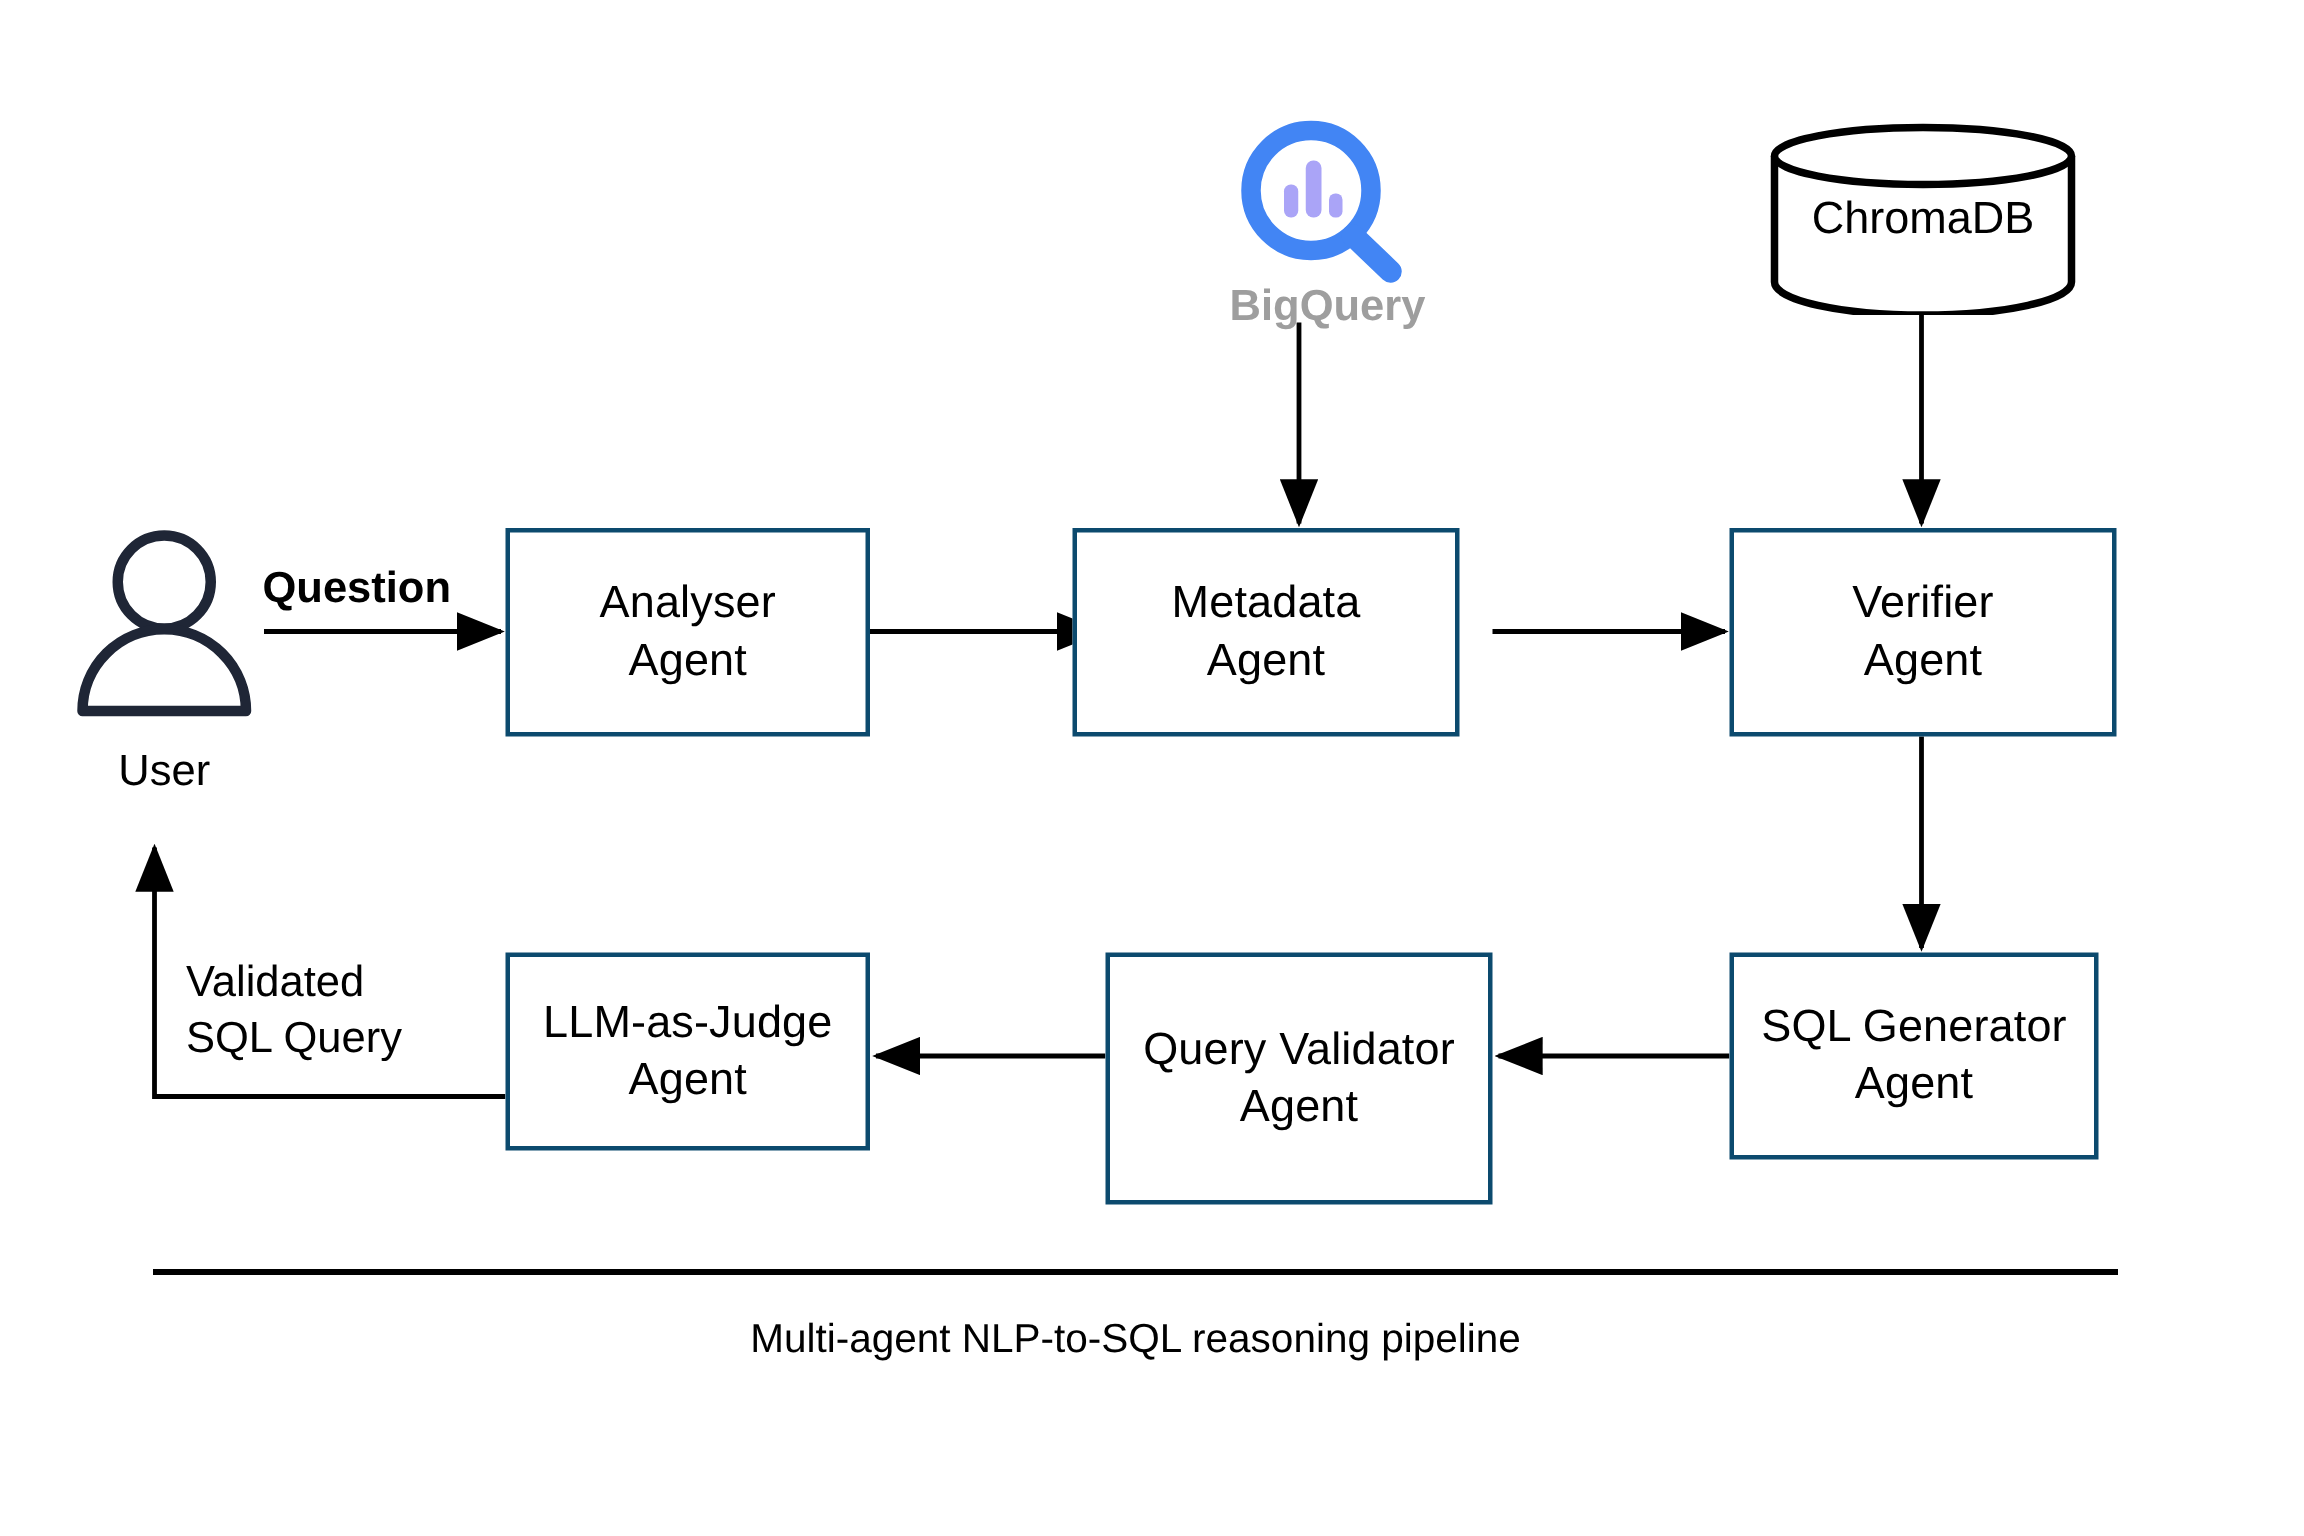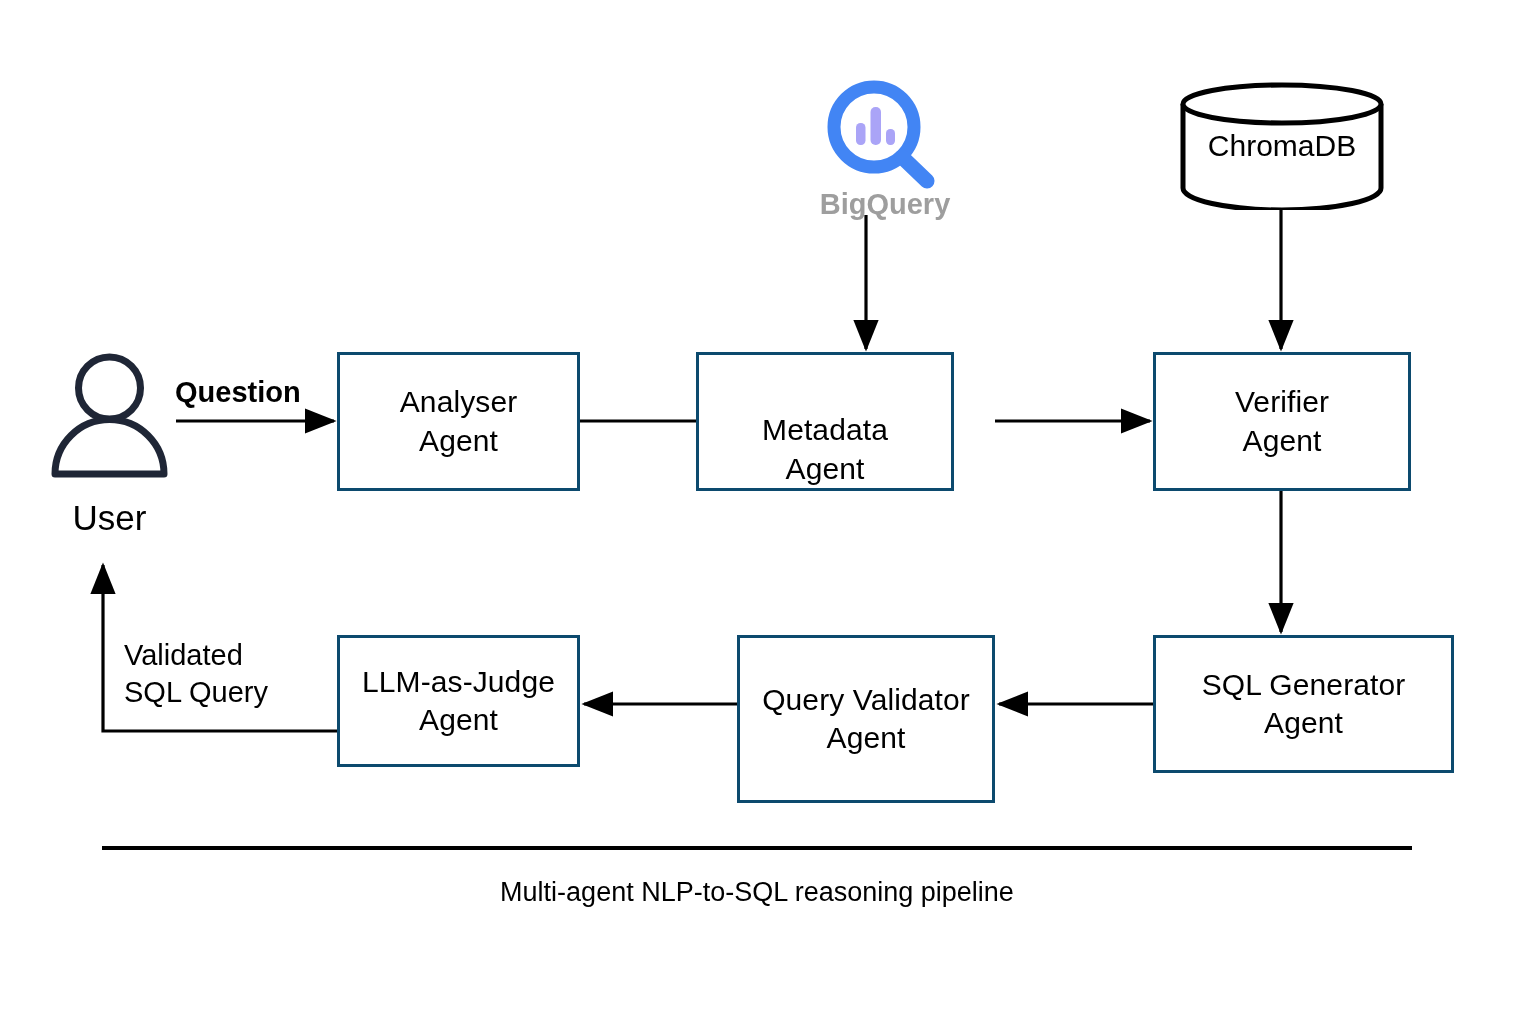--- a/index.html
+++ b/index.html
@@ -62,21 +62,21 @@
     top: 352px;
     width: 125px;
     height: 130px;
   }
   #user-label {
     position: absolute;
     left: 47px;
     top: 498px;
     width: 125px;
     text-align: center;
-    font-size: 35px;
+    font-size: 29px;
     color: #000000;
   }
 
   
   #chromadb-node {
     position: absolute;
     left: 1178px;
     top: 82px;
     width: 208px;
     height: 128px;
@@ -199,21 +199,21 @@
     <div id="bigquery-label">BigQuery</div>
   </div>
 
   <div class="node-box" style="left:337px; top:352px; width:243px; height:139px;">
     <div>
       <span class="label-line">Analyser</span>
       <span class="label-line">Agent</span>
     </div>
   </div>
 
-  <div class="node-box" style="left:696px; top:352px; width:258px; height:139px;align-items:flex-end;">
+  <div class="node-box" style="left:715px; top:352px; width:258px; height:139px;">
     <div>
       <span class="label-line">Metadata</span>
       <span class="label-line">Agent</span>
     </div>
   </div>
 
   <div class="node-box" style="left:1153px; top:352px; width:258px; height:139px;justify-content:center;">
     <div>
       <span class="label-line">Verifier</span>
       <span class="label-line">Agent</span>
@@ -227,21 +227,21 @@
     </div>
   </div>
 
   <div class="node-box" style="left:737px; top:635px; width:258px; height:168px;">
     <div>
       <span class="label-line">Query Validator</span>
       <span class="label-line">Agent</span>
     </div>
   </div>
 
-  <div class="node-box" style="left:1153px; top:635px; width:301px; height:138px;">
+  <div class="node-box" style="left:1153px; top:635px; width:246px; height:138px;">
     <div>
       <span class="label-line">SQL Generator</span>
       <span class="label-line">Agent</span>
     </div>
   </div>
 
   <div class="edge-label" style="left:175px; top:374px;font-weight:bold;">Question</div>
 
   <div class="edge-label" style="left:124px; top:637px;">Validated</div>
   <div class="edge-label" style="left:124px; top:674px;">SQL Query</div>

